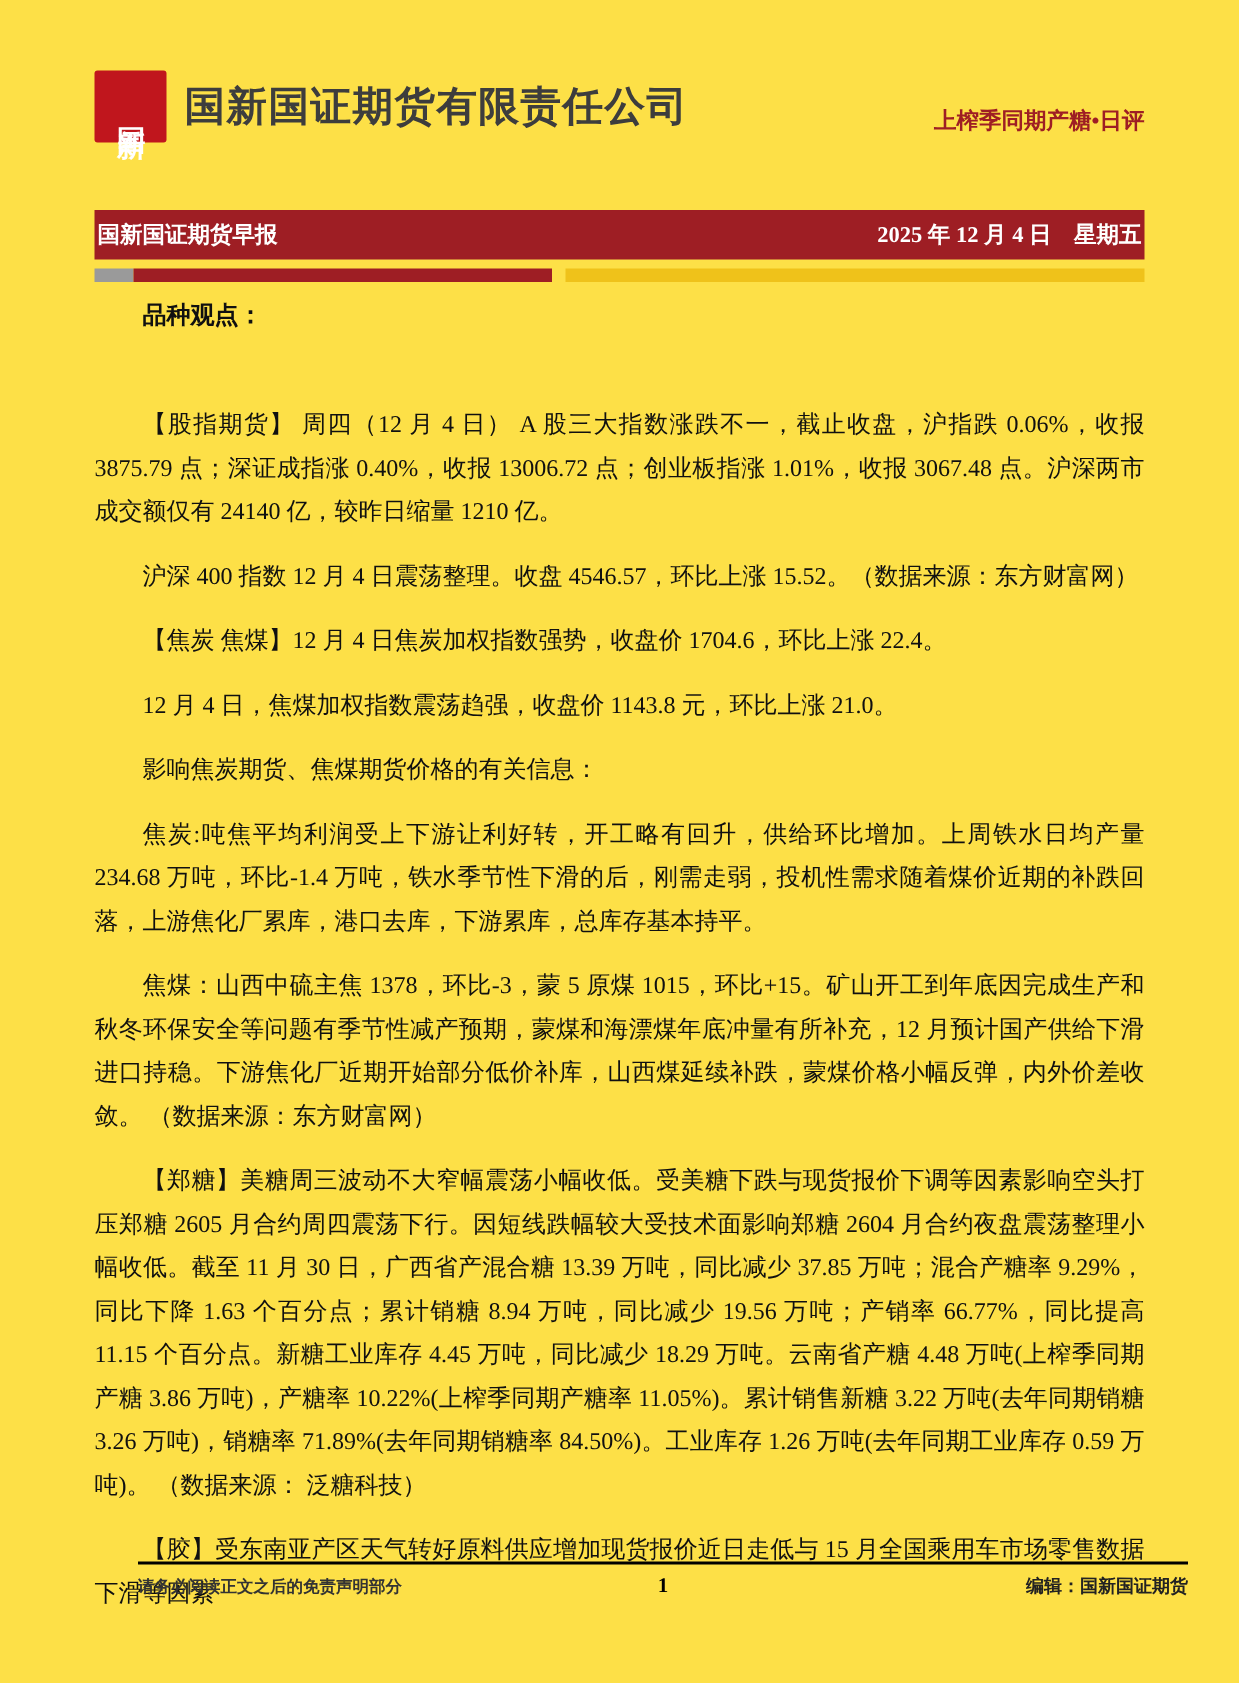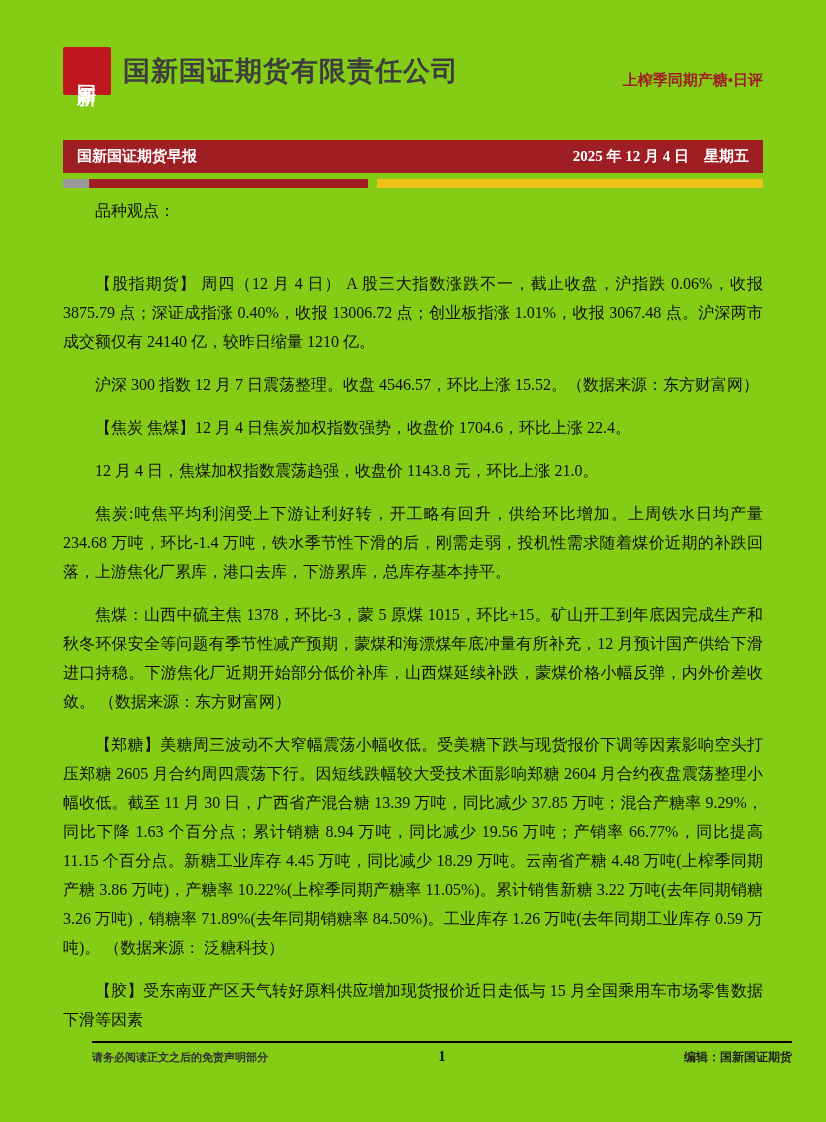--- a/index.html
+++ b/index.html
@@ -6,21 +6,21 @@
     margin: 0;
     padding: 0;
     background: #e8e8e8;
     font-family: "Liberation Serif", "DejaVu Serif", serif;
   }
   .page {
     position: relative;
     width: 826px;
     height: 1122px;
     margin: 0 auto;
-    background: #84cc16;
+    background: #fde047;
     overflow: hidden;
   }
   
   .masthead {
     position: absolute;
     top: 46px;
     left: 63px;
     right: 63px;
     height: 50px;
     display: flex;
@@ -69,21 +69,21 @@
     position: absolute;
     top: 140px;
     left: 63px;
     width: 700px;
     height: 33px;
     background: #9e1e24;
     color: #ffffff;
     display: flex;
     align-items: center;
     justify-content: space-between;
-    padding: 0 14px;
+    padding: 0 2px;
     box-sizing: border-box;
     font-size: 15px;
     font-weight: bold;
   }
   
   .stripes {
     position: absolute;
     top: 179px;
     left: 63px;
     width: 700px;
@@ -103,20 +103,21 @@
   .para {
     margin: 0 0 14px 0;
     text-indent: 2em;
     font-size: 16px;
     line-height: 29px;
     text-align: justify;
     color: #101010;
   }
   .para:first-child {
     margin-bottom: 44px;
+    font-weight: bold;
   }
   
   .footer {
     position: absolute;
     left: 52px;
     width: 700px;
     bottom: 56px;
     margin-left: 40px;
   }
   .footer-line {
@@ -169,23 +170,24 @@
 
   <div class="stripes">
     <div class="stripe-gray"></div>
     <div class="stripe-red"></div>
     <div class="stripe-yellow"></div>
   </div>
 
   <div class="body-text" id="report-body">
       <p class="para">品种观点：</p>
       <p class="para">【股指期货】 周四（12 月 4 日） A 股三大指数涨跌不一，截止收盘，沪指跌 0.06%，收报 3875.79 点；深证成指涨 0.40%，收报 13006.72 点；创业板指涨 1.01%，收报 3067.48 点。沪深两市成交额仅有 24140 亿，较昨日缩量 1210 亿。</p>
-      <p class="para">沪深 300 指数 12 月 7 日震荡整理。收盘 4546.57，环比上涨 15.52。（数据来源：东方财富网）</p>
+      <p class="para">沪深 400 指数 12 月 4 日震荡整理。收盘 4546.57，环比上涨 15.52。（数据来源：东方财富网）</p>
       <p class="para">【焦炭 焦煤】12 月 4 日焦炭加权指数强势，收盘价 1704.6，环比上涨 22.4。</p>
       <p class="para">12 月 4 日，焦煤加权指数震荡趋强，收盘价 1143.8 元，环比上涨 21.0。</p>
+      <p class="para">影响焦炭期货、焦煤期货价格的有关信息：</p>
       <p class="para">焦炭:吨焦平均利润受上下游让利好转，开工略有回升，供给环比增加。上周铁水日均产量 234.68 万吨，环比-1.4 万吨，铁水季节性下滑的后，刚需走弱，投机性需求随着煤价近期的补跌回落，上游焦化厂累库，港口去库，下游累库，总库存基本持平。</p>
       <p class="para">焦煤：山西中硫主焦 1378，环比-3，蒙 5 原煤 1015，环比+15。矿山开工到年底因完成生产和秋冬环保安全等问题有季节性减产预期，蒙煤和海漂煤年底冲量有所补充，12 月预计国产供给下滑进口持稳。下游焦化厂近期开始部分低价补库，山西煤延续补跌，蒙煤价格小幅反弹，内外价差收敛。 （数据来源：东方财富网）</p>
       <p class="para">【郑糖】美糖周三波动不大窄幅震荡小幅收低。受美糖下跌与现货报价下调等因素影响空头打压郑糖 2605 月合约周四震荡下行。因短线跌幅较大受技术面影响郑糖 2604 月合约夜盘震荡整理小幅收低。截至 11 月 30 日，广西省产混合糖 13.39 万吨，同比减少 37.85 万吨；混合产糖率 9.29%，同比下降 1.63 个百分点；累计销糖 8.94 万吨，同比减少 19.56 万吨；产销率 66.77%，同比提高 11.15 个百分点。新糖工业库存 4.45 万吨，同比减少 18.29 万吨。云南省产糖 4.48 万吨(上榨季同期产糖 3.86 万吨)，产糖率 10.22%(上榨季同期产糖率 11.05%)。累计销售新糖 3.22 万吨(去年同期销糖 3.26 万吨)，销糖率 71.89%(去年同期销糖率 84.50%)。工业库存 1.26 万吨(去年同期工业库存 0.59 万吨)。 （数据来源： 泛糖科技）</p>
       <p class="para">【胶】受东南亚产区天气转好原料供应增加现货报价近日走低与 15 月全国乘用车市场零售数据下滑等因素</p>
     </div>
 
   <div class="footer">
     <div class="footer-line"></div>
     <div class="footer-row">
       <span class="footer-disclaimer">请务必阅读正文之后的免责声明部分</span>

